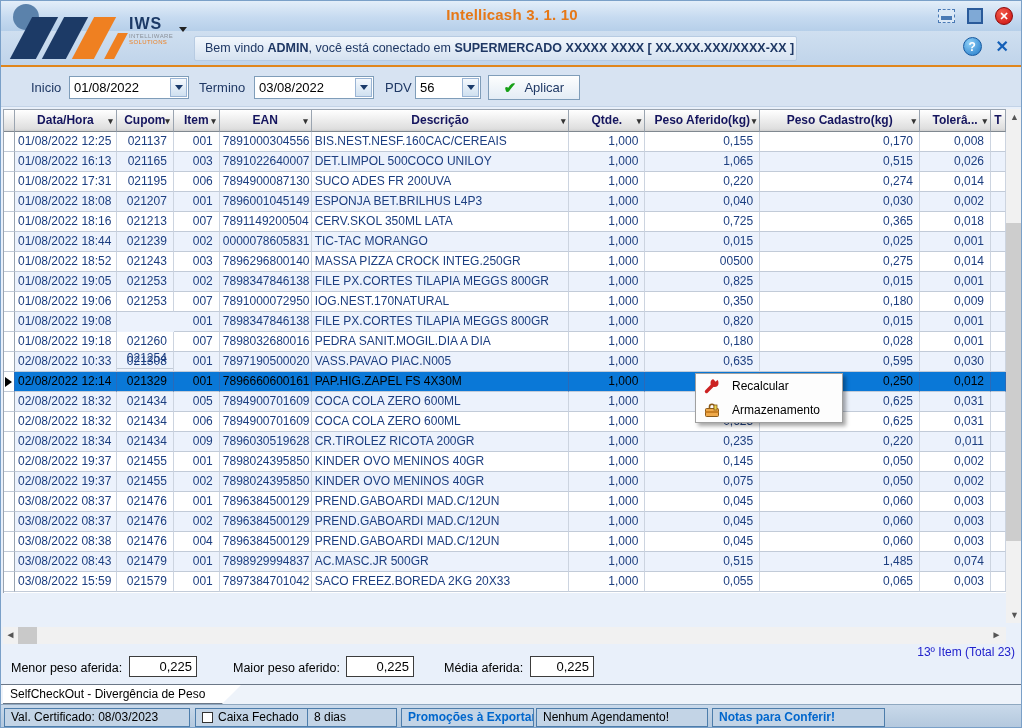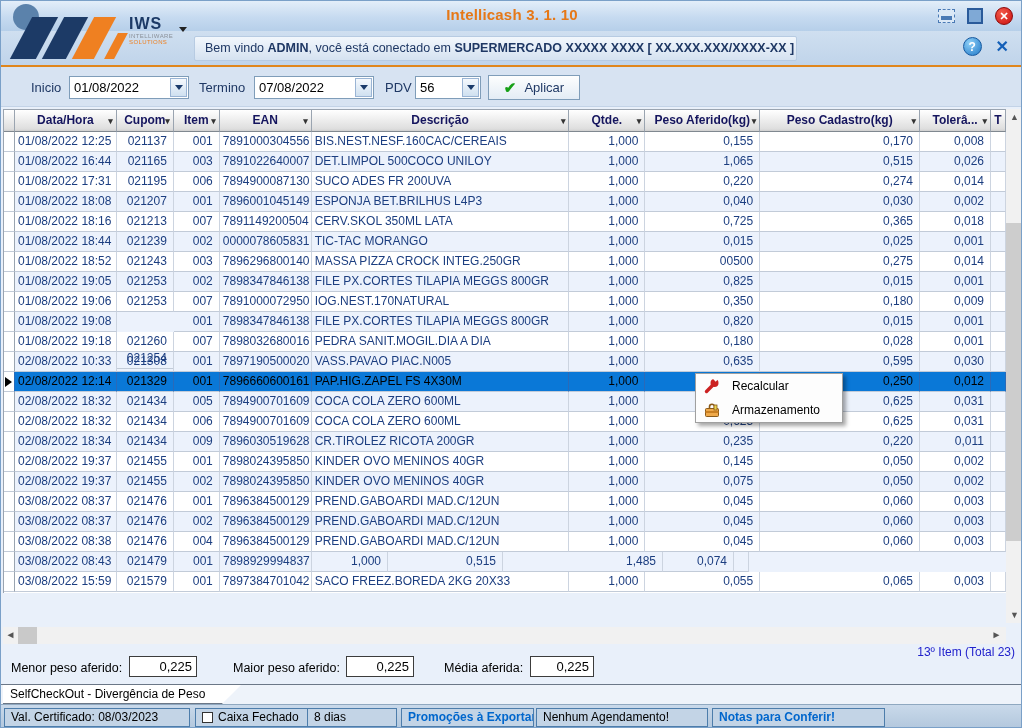--- a/index.html
+++ b/index.html
@@ -164,21 +164,21 @@
   <div class="orange-rule"></div>
 
   <div class="filterbar">
     <span class="flabel" style="left:30px">Inicio</span>
     <div class="combo" style="left:68px; width:120px">
       <span class="val">01/08/2022</span>
       <span class="cbtn"></span>
     </div>
     <span class="flabel" style="left:198px">Termino</span>
     <div class="combo" style="left:253px; width:120px">
-      <span class="val">07/08/2022</span>
+      <span class="val">03/08/2022</span>
       <span class="cbtn"></span>
     </div>
     <span class="flabel" style="left:384px">PDV</span>
     <div class="combo" style="left:414px; width:66px">
       <span class="val">56</span>
       <span class="cbtn"></span>
     </div>
     <div class="apply-btn">
       <span class="check-glyph">✔</span>
       <span>Aplicar</span>
@@ -208,21 +208,21 @@
           <div class="gcell" style="width: 92px;">7891000304556</div>
           <div class="gcell" style="width: 258px;">BIS.NEST.NESF.160CAC/CEREAIS</div>
           <div class="gcell num" style="width: 76px;">1,000</div>
           <div class="gcell num" style="width: 115px;">0,155</div>
           <div class="gcell num" style="width: 160px;">0,170</div>
           <div class="gcell num" style="width: 71px;">0,008</div>
           <div class="gcell" style="width: 15px;"></div>
         </div>
         <div class="grow alt">
           <div class="gcell marker" style="width: 11px;"></div>
-          <div class="gcell" style="width: 102px;">01/08/2022 16:44</div>
+          <div class="gcell" style="width: 102px;">01/08/2022 16:13</div>
           <div class="gcell num" style="width: 57px;">021165</div>
           <div class="gcell num" style="width: 46px;">003</div>
           <div class="gcell" style="width: 92px;">7891022640007</div>
           <div class="gcell" style="width: 258px;">DET.LIMPOL 500COCO UNILOY</div>
           <div class="gcell num" style="width: 76px;">1,000</div>
           <div class="gcell num" style="width: 115px;">1,065</div>
           <div class="gcell num" style="width: 160px;">0,515</div>
           <div class="gcell num" style="width: 71px;">0,026</div>
           <div class="gcell" style="width: 15px;"></div>
         </div>
@@ -474,20 +474,21 @@
           <div class="gcell num" style="width: 160px;">0,060</div>
           <div class="gcell num" style="width: 71px;">0,003</div>
           <div class="gcell" style="width: 15px;"></div>
         </div>
         <div class="grow alt">
           <div class="gcell marker" style="width: 11px;"></div>
           <div class="gcell" style="width: 102px;">03/08/2022 08:43</div>
           <div class="gcell num" style="width: 57px;">021479</div>
           <div class="gcell num" style="width: 46px;">001</div>
           <div class="gcell" style="width: 92px;">7898929994837</div>
+          <div class="gcell" style="width: 258px;">AC.MASC.JR 500GR</div>
           <div class="gcell num" style="width: 76px;">1,000</div>
           <div class="gcell num" style="width: 115px;">0,515</div>
           <div class="gcell num" style="width: 160px;">1,485</div>
           <div class="gcell num" style="width: 71px;">0,074</div>
           <div class="gcell" style="width: 15px;"></div>
         </div>
         <div class="grow">
           <div class="gcell marker" style="width: 11px;"></div>
           <div class="gcell" style="width: 102px;">03/08/2022 15:59</div>
           <div class="gcell num" style="width: 57px;">021579</div>
@@ -533,21 +534,21 @@
         <rect x="1.5" y="9" width="13" height="2" fill="#c97f22"></rect>
         <rect x="10" y="3" width="3" height="5" fill="#e8d44d" stroke="#8a5a1a" stroke-width="0.8"></rect>
       </svg>
       <span>Armazenamento</span>
     </div>
   </div>
 
   <div class="counter">13º Item (Total 23)</div>
 
   <div class="fieldrow">
-    <span class="flab2" style="left:10px">Menor peso aferido:</span>
+    <span class="flab2" style="left:10px">Menor peso aferida:</span>
     <div class="fbox" style="left:128px; width:68px">0,225</div>
     <span class="flab2" style="left:232px">Maior peso aferido:</span>
     <div class="fbox" style="left:345px; width:68px">0,225</div>
     <span class="flab2" style="left:443px">Média aferida:</span>
     <div class="fbox" style="left:529px; width:64px">0,225</div>
   </div>
 
   <div class="tabstrip">
     <div class="tab">SelfCheckOut - Divergência de Peso</div>
   </div>

